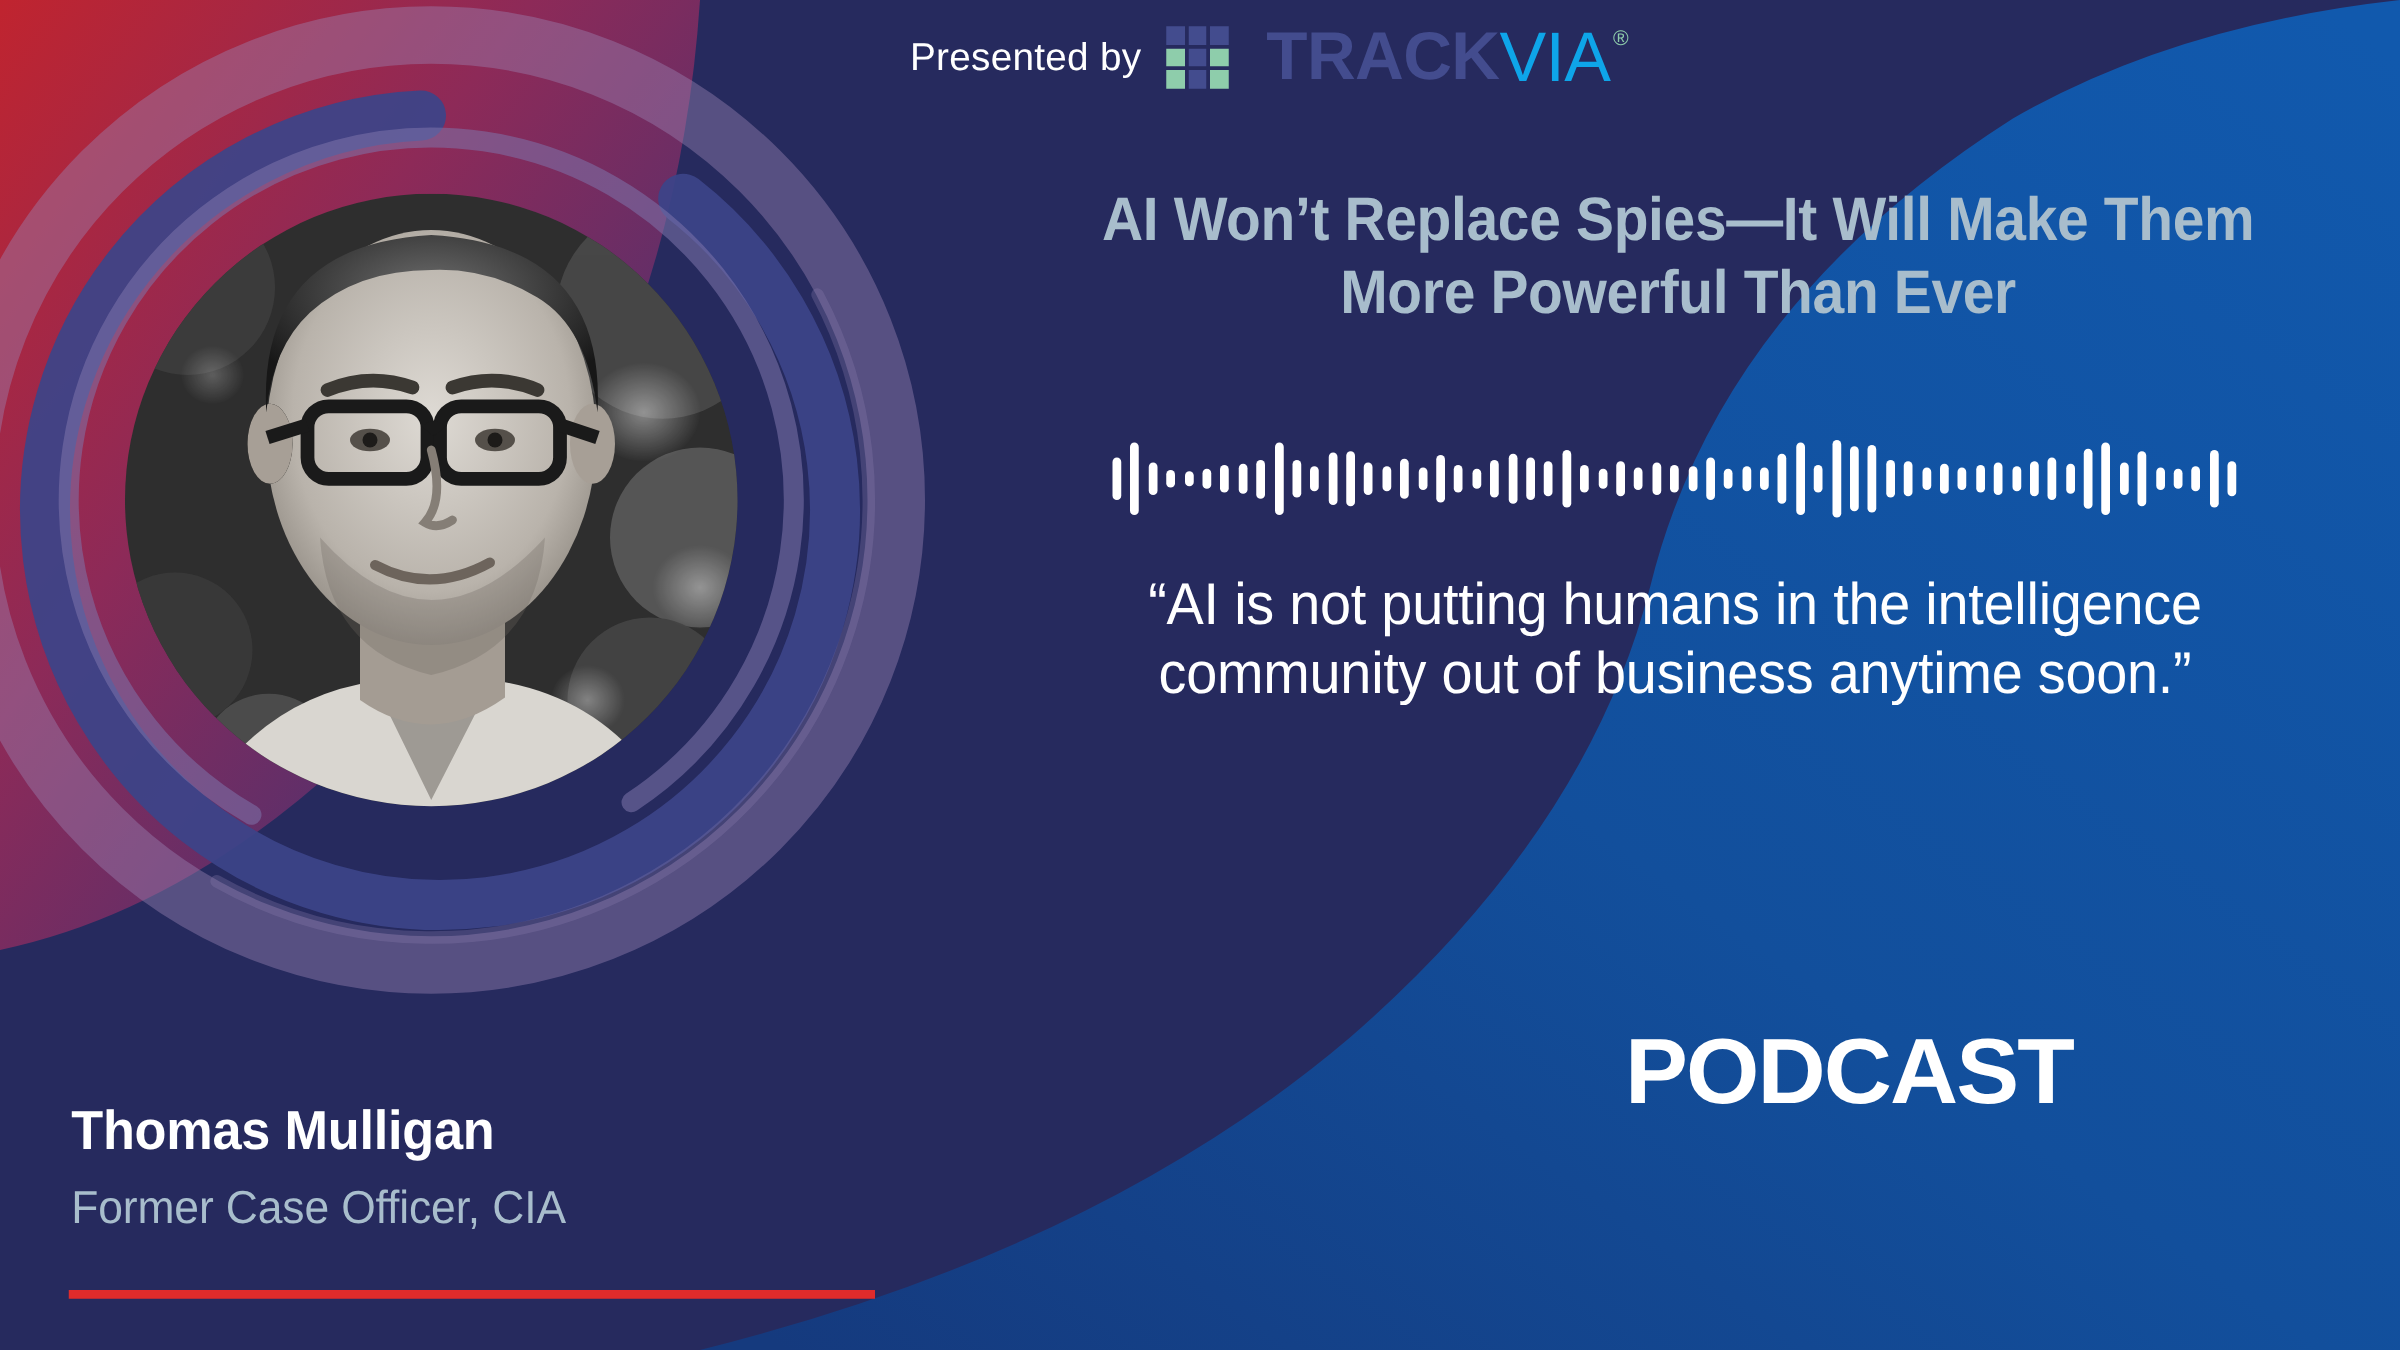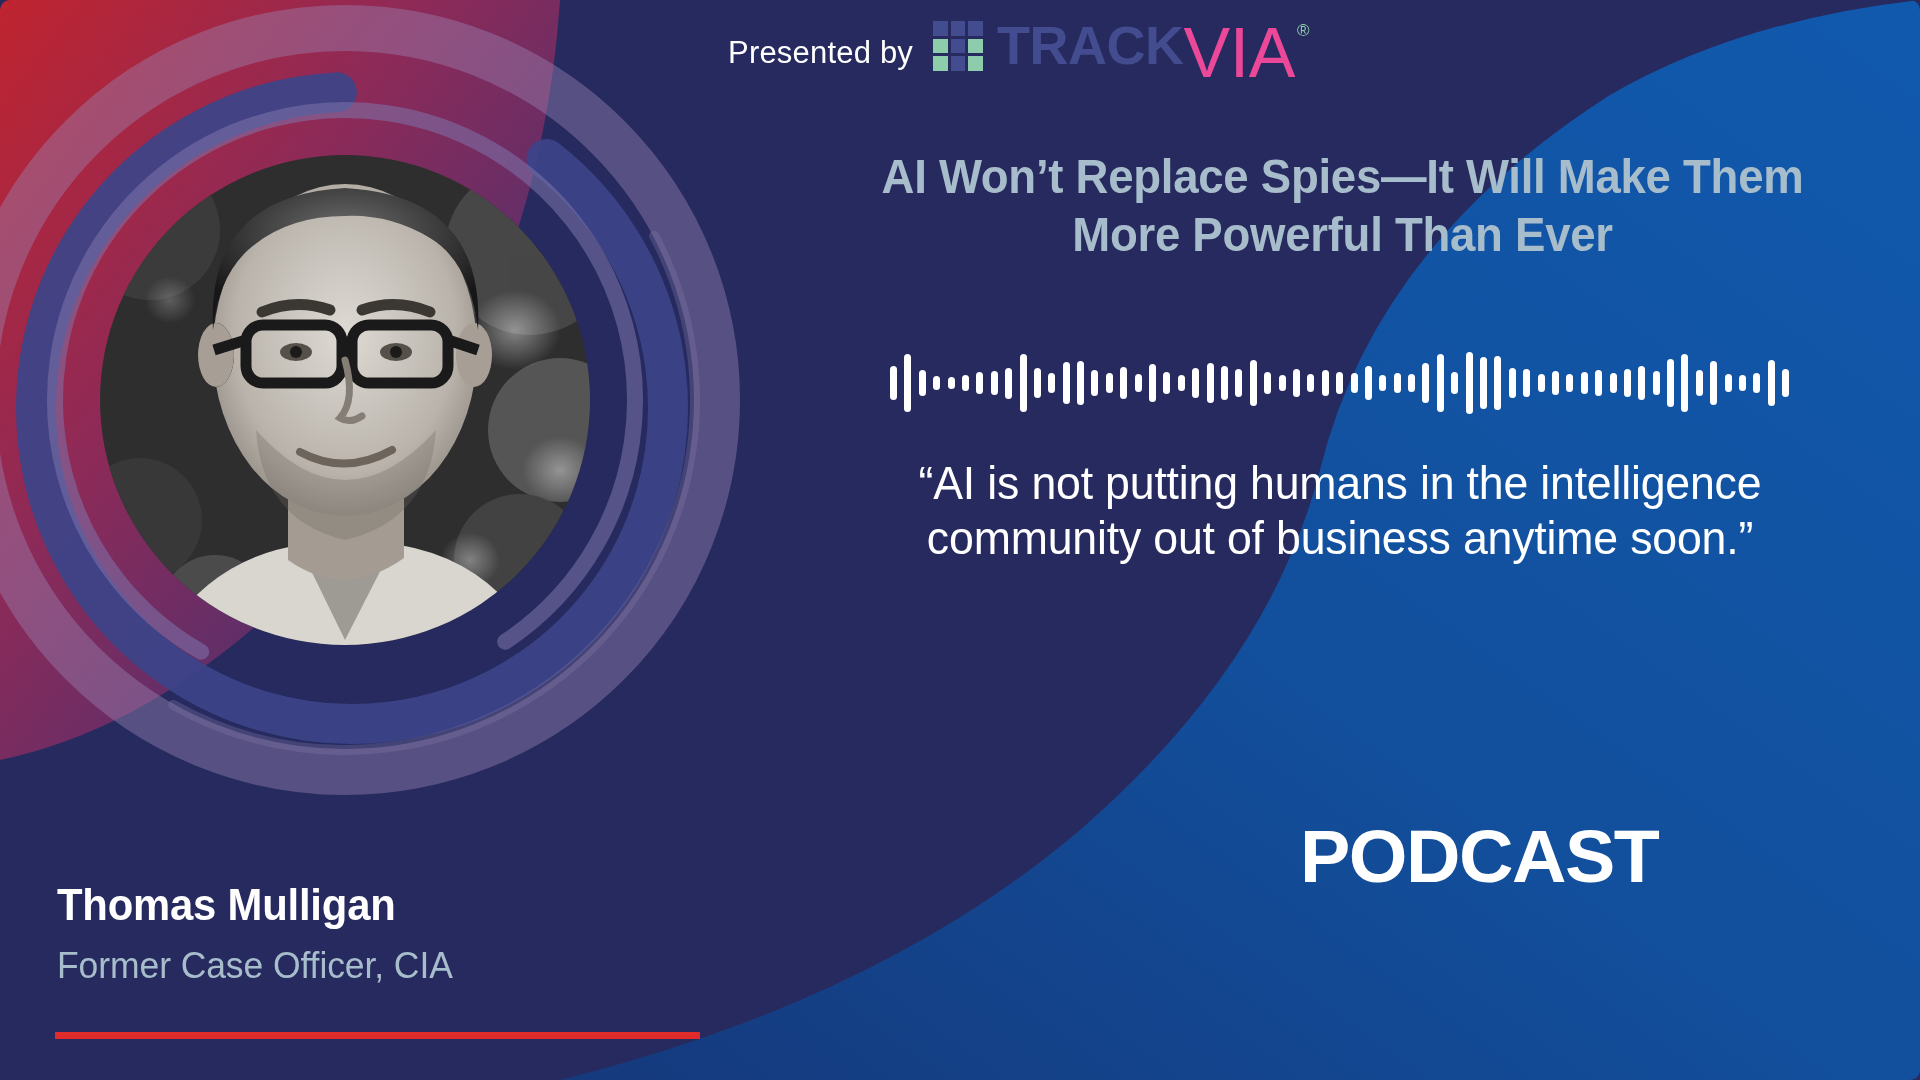--- a/index.html
+++ b/index.html
@@ -2,21 +2,21 @@
 <html><head>
 <meta charset="utf-8">
 <style>
   * { margin:0; padding:0; box-sizing:border-box; }
   html,body { width:1920px; height:1080px; overflow:hidden; }
   body {
     font-family:"Liberation Sans", sans-serif;
     background:#262a5e;
     position:relative;
   }
-  #stage { position:absolute; inset:0; width:1920px; height:1080px; overflow:hidden;border-radius:10px; }
+  #stage { position:absolute; inset:0; width:1920px; height:1080px; overflow:hidden; }
 
   .layer { position:absolute; inset:0; }
   svg.layer { display:block; }
 
   
   #presented-row {
     position:absolute; left:728px; top:18px;
     display:flex; align-items:center; gap:20px;
   }
   #presented-label {
@@ -25,23 +25,23 @@
   }
   #tv-logo { display:flex; align-items:flex-start; gap:14px; }
   #tv-grid {
     display:grid; width:50px; height:50px;
     grid-template-columns:repeat(3,1fr); grid-template-rows:repeat(3,1fr);
     gap:3px; margin-top:3px;
   }
   #tv-grid i { display:block; }
   .sq-b { background:#434c8e; }
   .sq-g { background:#8ecdab; }
-  #tv-word { display:flex; align-items:flex-start; line-height:1; }
+  #tv-word { display:flex; align-items:flex-start; line-height:1;margin-left:16px; }
   #tv-track { color:#434c8e; font-size:54px; font-weight:700; letter-spacing:-.5px; }
-  #tv-via   { color:#ec4899; font-size:70px; font-weight:300; letter-spacing:-.5px; }
+  #tv-via   { color:#0ea5e9; font-size:56px; font-weight:300; letter-spacing:-.5px; }
   #tv-reg   { color:#8ecdab; font-size:17px; font-weight:400; margin-top:4px; margin-left:2px; }
 
   
   #headline {
     position:absolute; left:790px; top:148px; width:1105px;
     text-align:center; color:#a8bdcc;
     font-size:49px; font-weight:700; line-height:1.18;
     letter-spacing:-.3px;
     transform:scaleX(.93); transform-origin:center top;
   }

